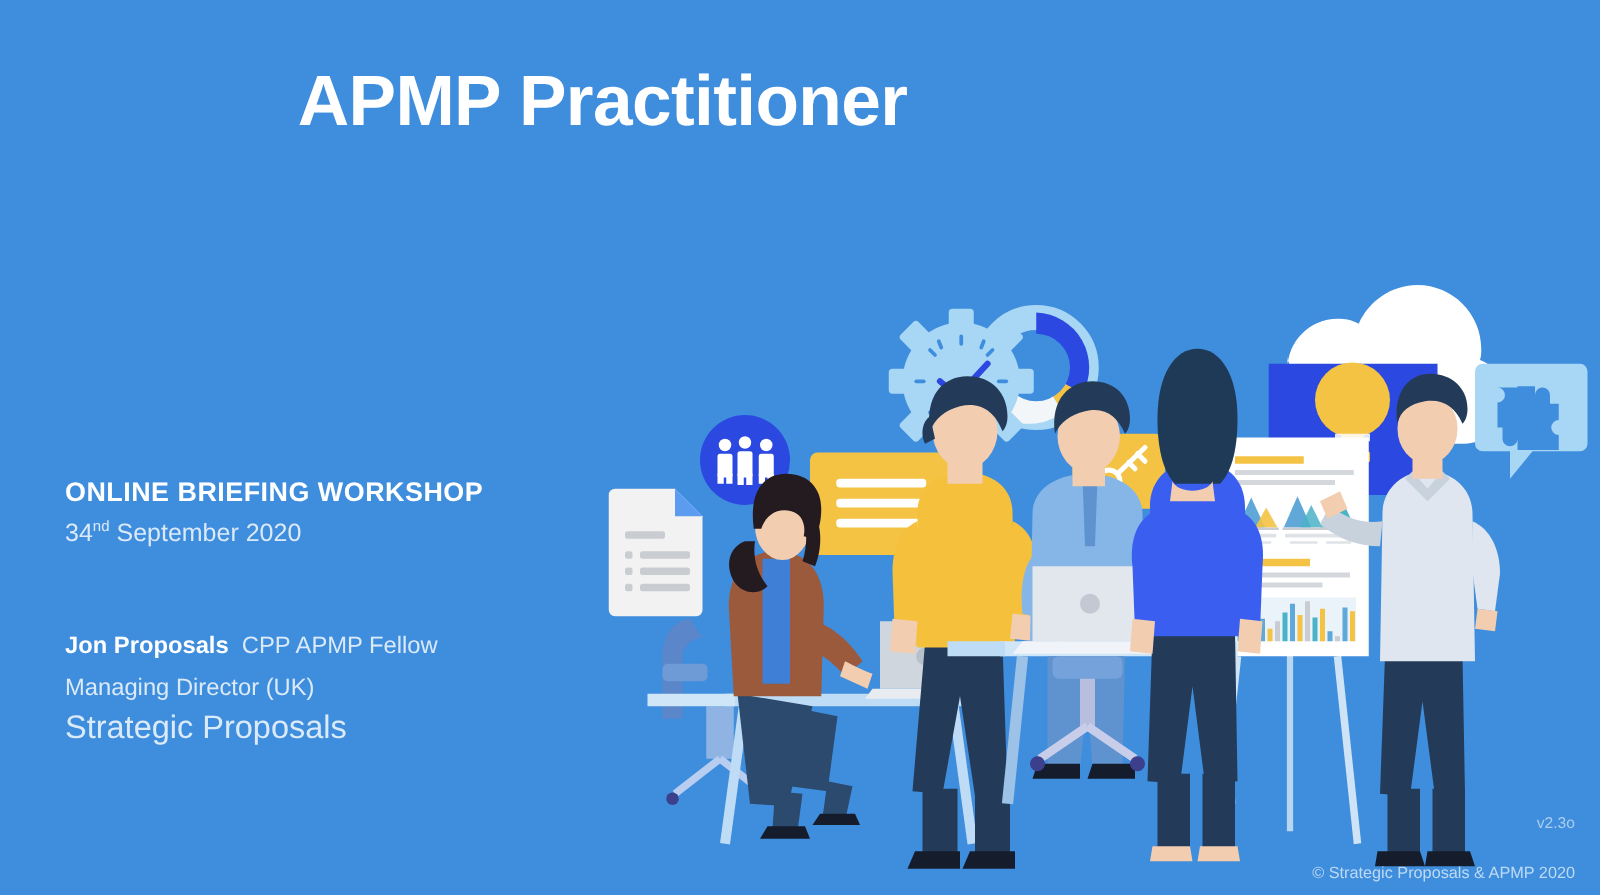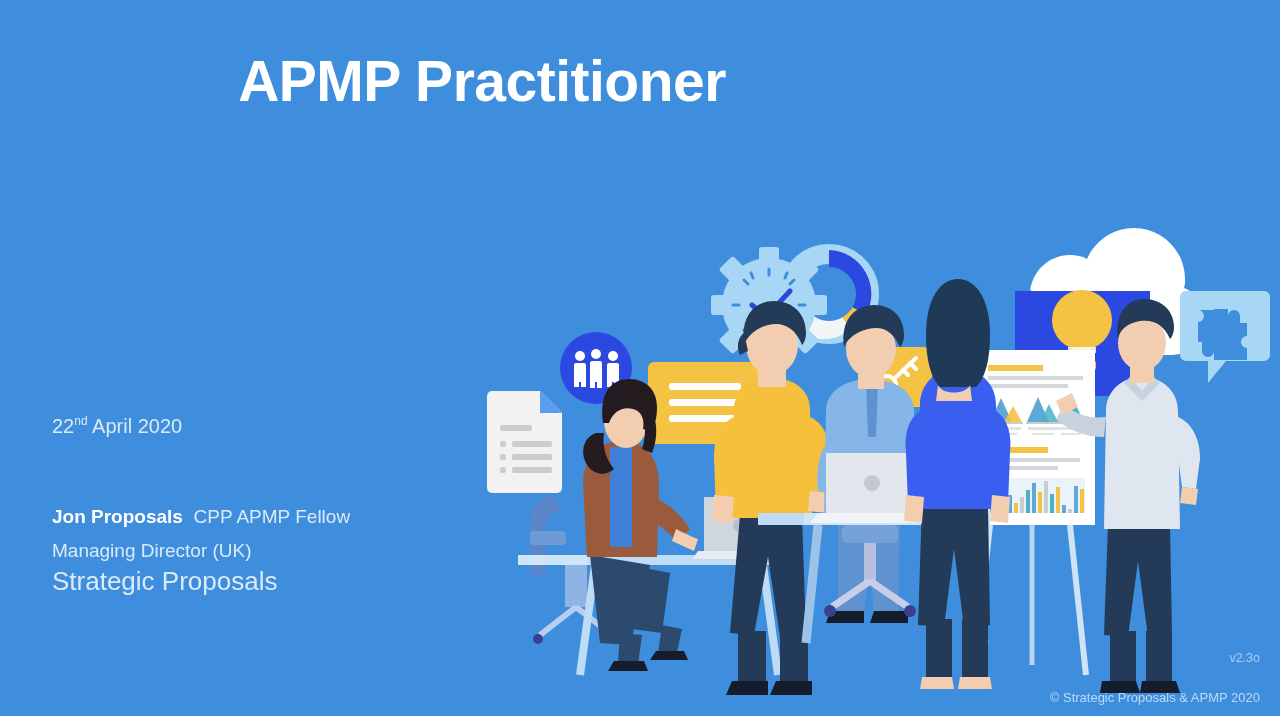--- a/index.html
+++ b/index.html
@@ -54,21 +54,22 @@
 </style>
 </head>
 <body>
 
 <div class="slide">
 
   <div class="title">
     <span class="line">APMP Practitioner</span>
   </div>
 
-  <div class="date"><span>22</span><sup>nd</sup><span> April 2020</span></div>
+  <div class="kicker">ONLINE BRIEFING WORKSHOP</div>
+  <div class="date"><span>34</span><sup>nd</sup><span> September 2020</span></div>
 
   <div class="person"><span class="nm">Jon Proposals</span>&nbsp;&nbsp;<span class="cred">CPP APMP Fellow</span></div>
   <div class="role1">Managing Director (UK)</div>
   <div class="role2">Strategic Proposals</div>
 
   <div class="version">v2.3o</div>
   <div class="copyright">© Strategic Proposals &amp; APMP 2020</div>
 
   <div class="illo">
   <svg viewBox="0 0 810 521" xmlns="http://www.w3.org/2000/svg">

